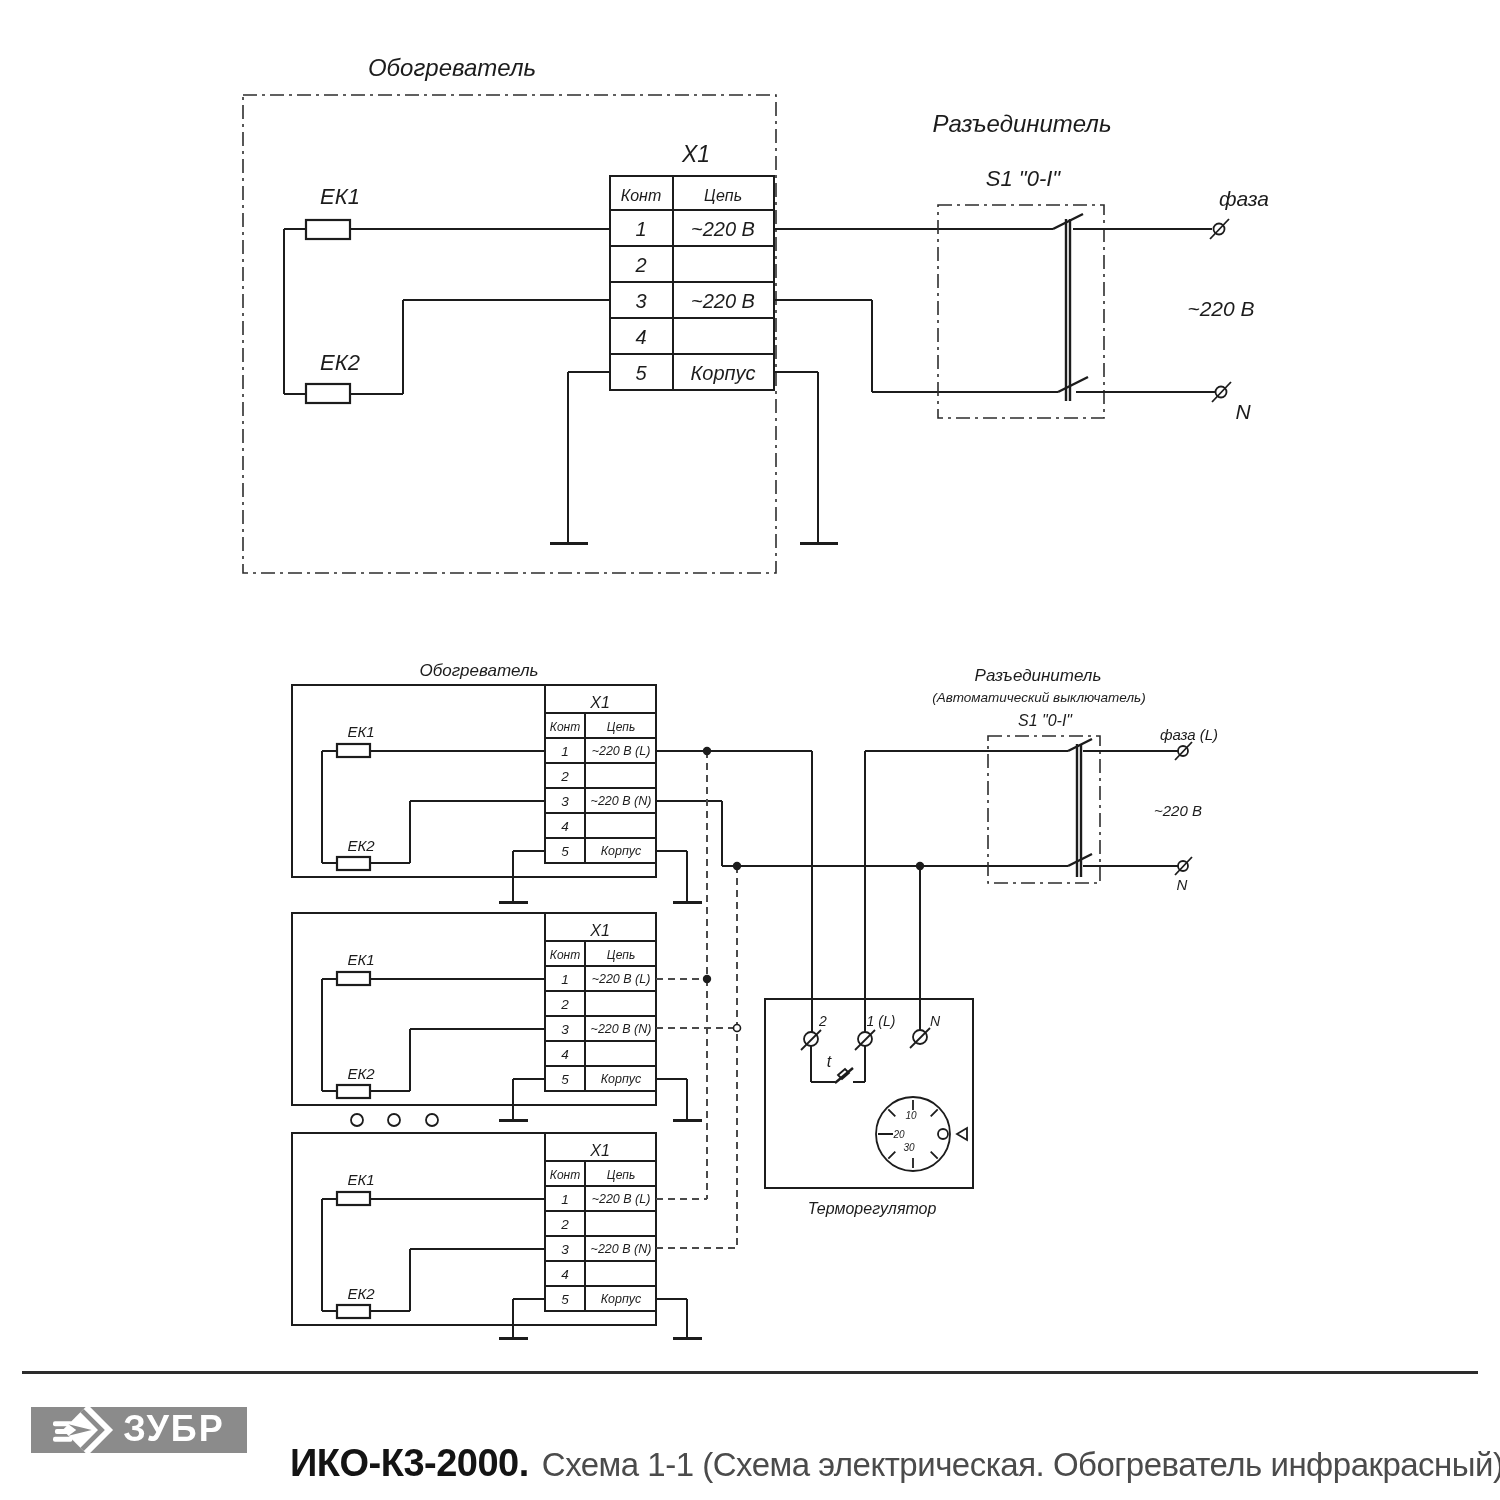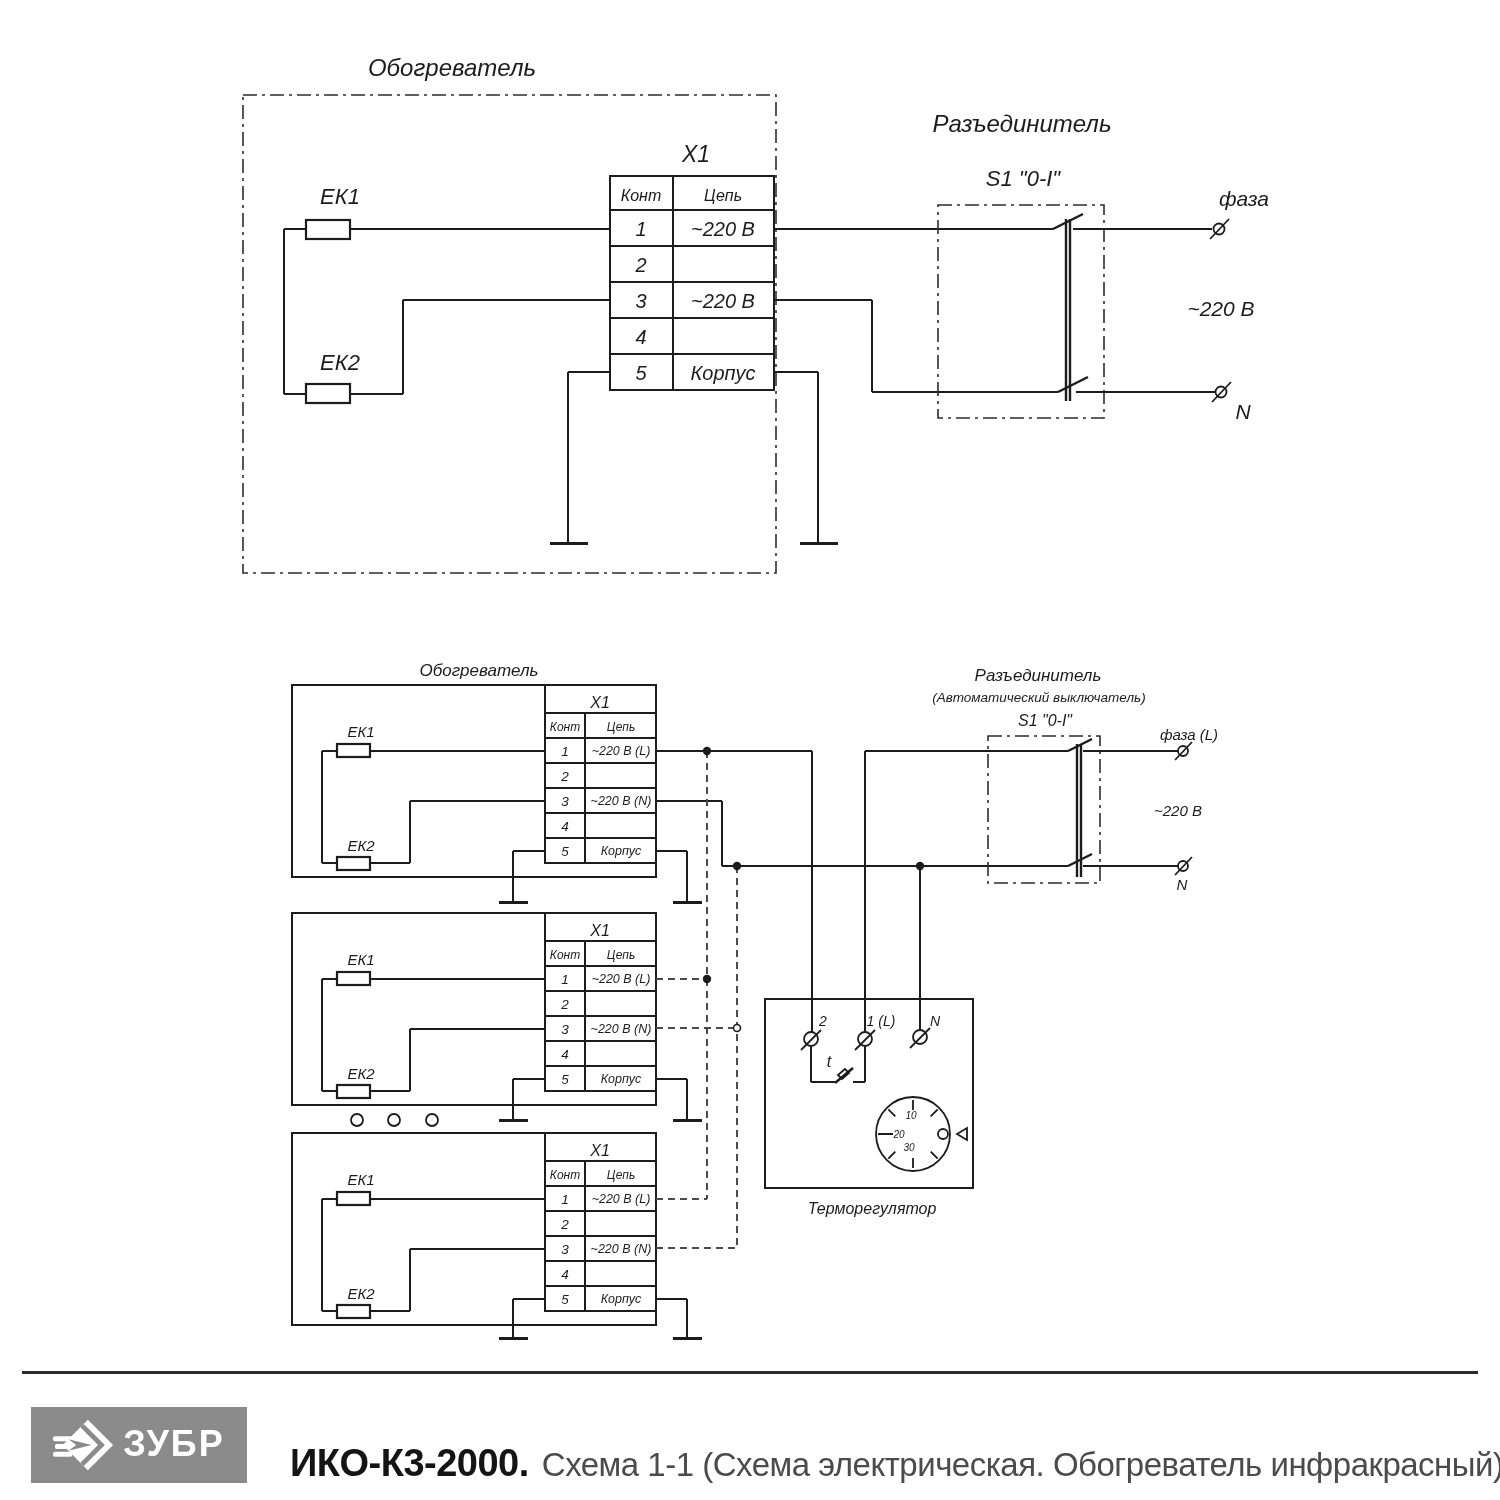--- a/index.html
+++ b/index.html
@@ -23,21 +23,21 @@
   .term   { stroke:#1c1c1c; stroke-width:1.8; fill:#ffffff; }
   .slash  { stroke:#1c1c1c; stroke-width:1.8; fill:none; }
   .gnd    { stroke:#1c1c1c; stroke-width:2.4; fill:none; }
   .gndbar { stroke:#1c1c1c; stroke-width:3;   fill:none; }
   .dot    { fill:#1c1c1c; stroke:none; }
   .opencirc { fill:#ffffff; stroke:#1c1c1c; stroke-width:1.6; }
   .dial   { stroke:#1c1c1c; stroke-width:1.8; fill:none; }
 
   .footer-rule { position:absolute; left:22px; top:1371px; width:1456px; height:3px; background:#2c2c2c; }
   .logo-box {
-    position:absolute; left:31px; top:1407px; width:216px; height:76px;
+    position:absolute; left:31px; top:1407px; width:216px; height:46px;
     background:#8b8b8b; display:flex; align-items:center; justify-content:center; gap:8px;
   }
   .logo-text {
     color:#ffffff; font-weight:bold; font-size:36px; letter-spacing:2px; line-height:1;
     transform:translateY(-1px);
   }
   .caption {
     position:absolute; left:290px; top:1418px; width:1200px;
     display:flex; align-items:baseline; white-space:nowrap;margin-top:24px;
   }

